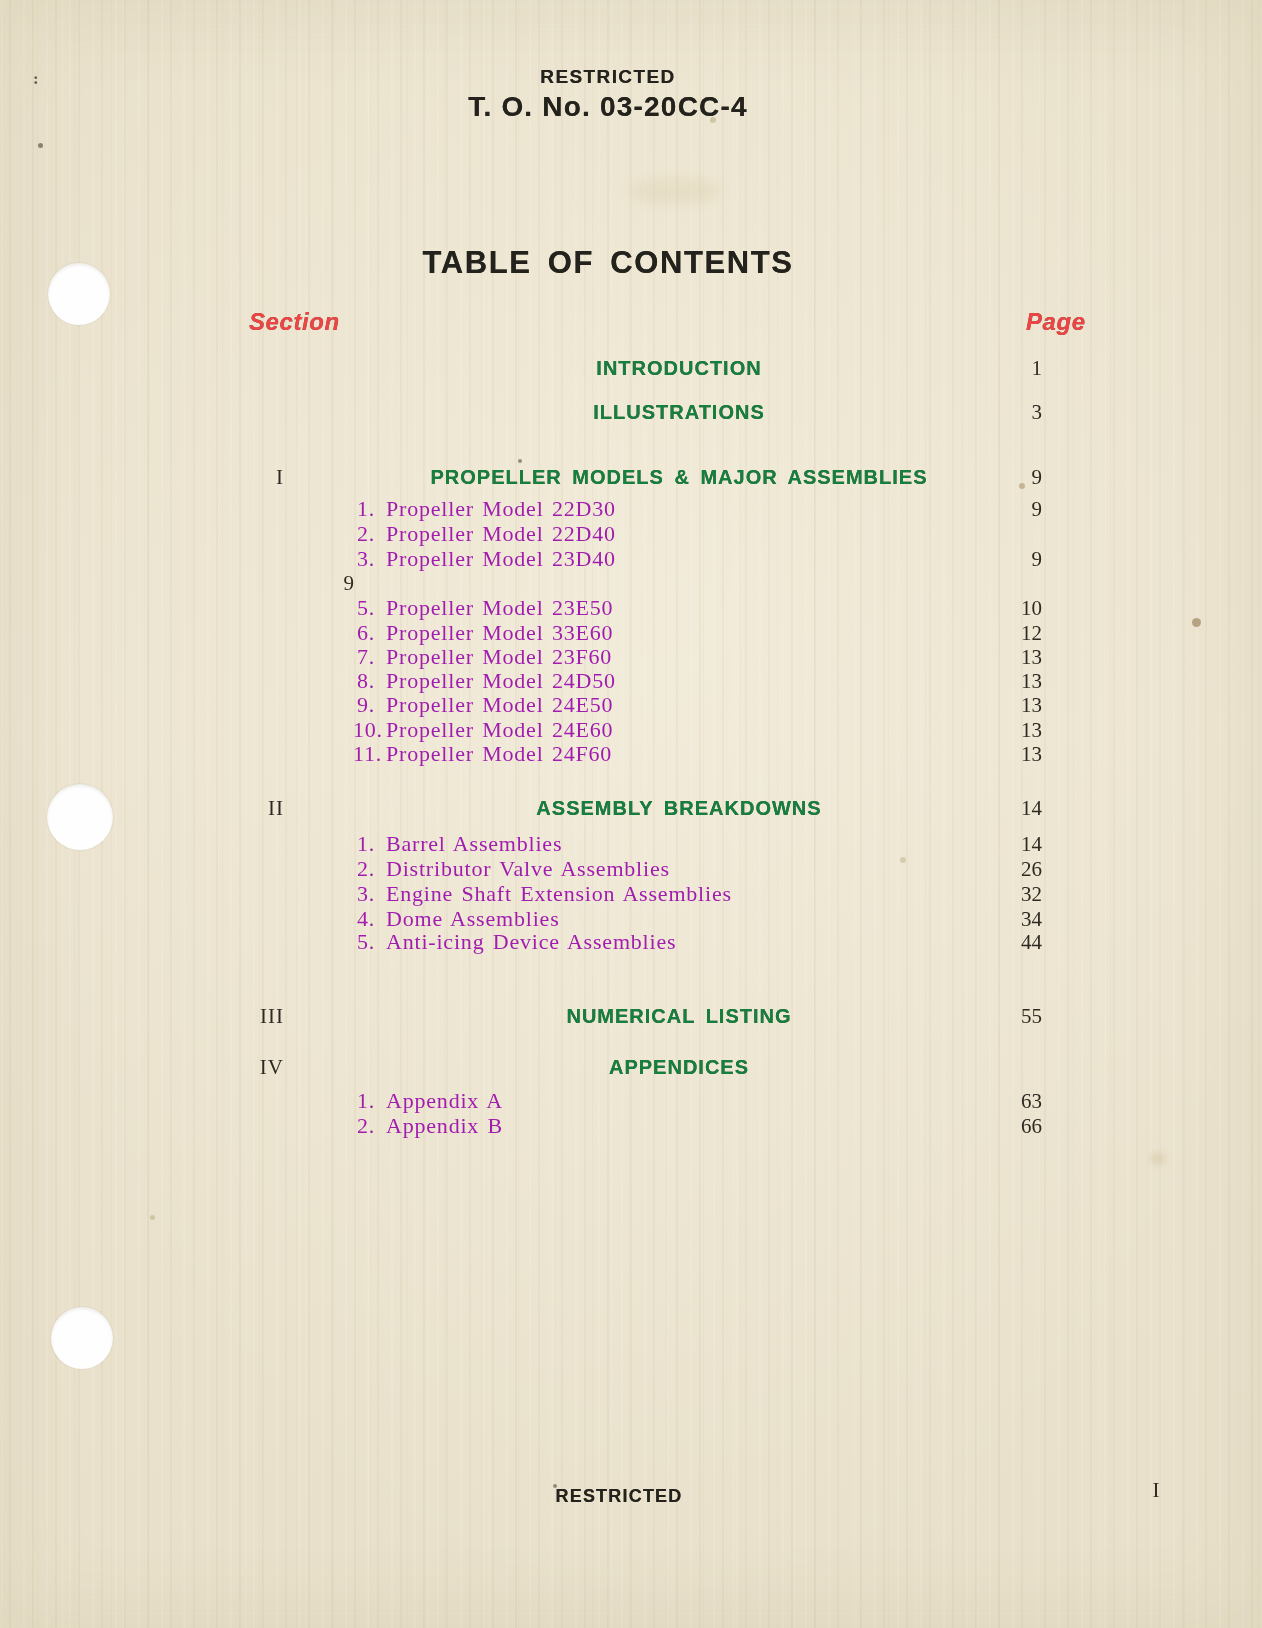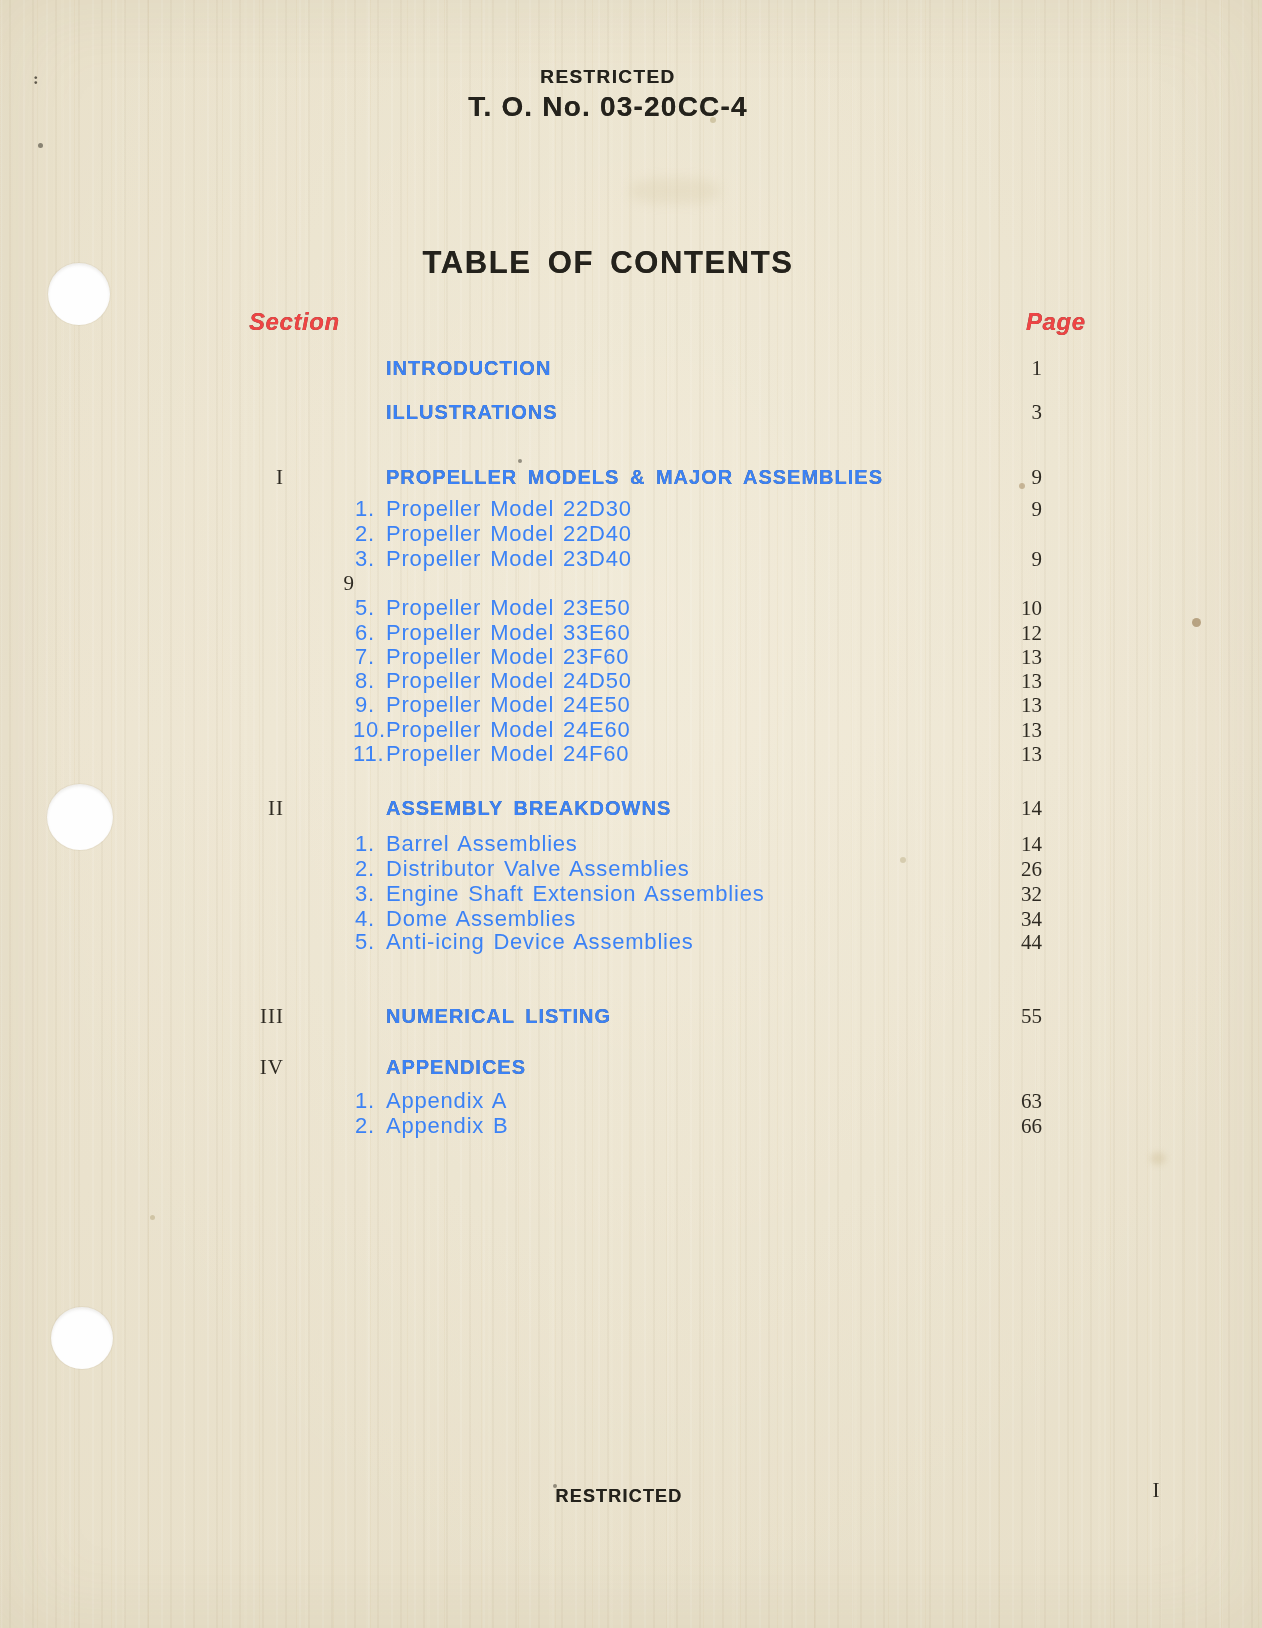--- a/index.html
+++ b/index.html
@@ -57,24 +57,24 @@
             color:#ef4444;text-shadow:0 0 .4px rgba(36,34,28,.8);}
   .col-section{left:249px;}
   .col-page{left:1026px;}
   
   .toc{position:absolute;left:250px;top:0;width:792px;height:1628px;}
   .trow{position:absolute;left:0;width:100%;height:25px;display:flex;align-items:baseline;}
   .sec{width:34px;text-align:right;flex:none;
        font-family:"Liberation Serif",serif;font-size:21px;letter-spacing:1px;color:#2e2a22;}
   .ttl{flex:1;margin-left:69px;white-space:nowrap;}
   .main .ttl{font-family:"Liberation Sans",sans-serif;font-weight:bold;font-size:20px;
-             letter-spacing:1px;word-spacing:4px;color:#3b82f6;
-             text-shadow:0 0 .4px rgba(36,34,28,.8);}
-  .item .ttl{font-family:Liberation Sans, sans-serif;font-size:22px;
-             letter-spacing:.8px;word-spacing:2px;color:#3b82f6;}
+             letter-spacing:1px;word-spacing:4px;color:#15803d;
+             text-shadow:0 0 .4px rgba(36,34,28,.8);text-align:center;}
+  .item .ttl{font-family:Liberation Serif, serif;font-size:22px;
+             letter-spacing:.8px;word-spacing:2px;color:#a21caf;}
   .num{display:inline-block;width:22px;text-align:right;margin-right:11px;}
   .pg{width:70px;flex:none;text-align:right;
       font-family:"Liberation Serif",serif;font-size:21px;color:#2e2a22;}
   
   .footer-restricted{position:absolute;top:1486px;left:0;width:1238px;text-align:center;
       font-family:"Liberation Sans",sans-serif;font-weight:bold;font-size:18px;
       letter-spacing:1.2px;color:#24221c;text-shadow:0 0 .4px rgba(36,34,28,.8);}
   .footer-pagenum{position:absolute;left:1144px;top:1478px;width:24px;text-align:center;
       font-family:"Liberation Serif",serif;font-size:21px;color:#2e2a22;}
 </style>

